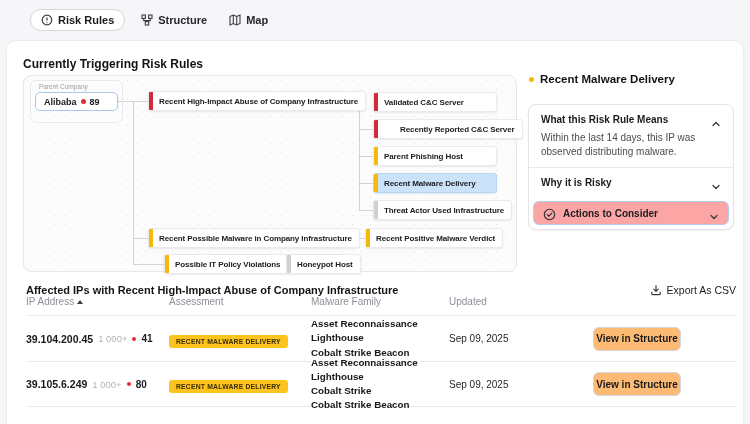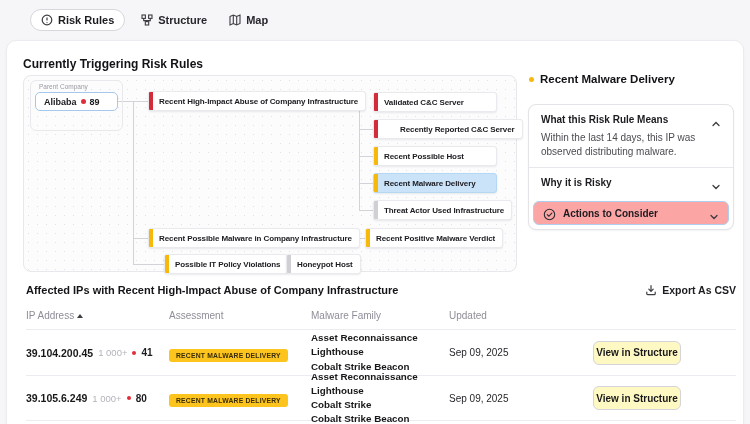--- a/index.html
+++ b/index.html
@@ -26,21 +26,21 @@
   .hline { position:absolute; height:1px; background:#d2d2d8; z-index:1; }
   .vline { position:absolute; width:1px; background:#d2d2d8; z-index:1; }
   .tnode { position:absolute; z-index:2; display:inline-flex; align-items:center; height:20px;
            background:#fff; border:1px solid #e9e9ee; border-radius:3px; box-shadow:0 1px 2px rgba(16,24,40,.09);
            font-size:8px; font-weight:700; letter-spacing:-0.1px; white-space:nowrap; padding-right:7px; cursor:pointer; }
   .tnode .bar { width:4px; align-self:stretch; margin-right:6px; border-radius:1px 0 0 1px; }
   .sev-red .bar { background:#d42b3a; }
   .sev-yellow .bar { background:#f6b909; }
   .sev-gray .bar { background:#cfcfd4; }
   .tnode.selected { background:#cae3f9; border-color:#b6d7f4; }
-  .pgroup { position:absolute; left:6px; top:4px; width:93px; height:51px; border:1px solid #e9e9ed; border-radius:6px; z-index:2; }
+  .pgroup { position:absolute; left:6px; top:4px; width:93px; height:43px; border:1px solid #e9e9ed; border-radius:6px; z-index:2; }
   .pgroup-label { position:absolute; left:6px; top:2px; font-size:6.5px; color:#9a9aa2; background:#fcfcfd; padding:0 2px; }
   .pcompany { position:absolute; left:4px; top:11px; width:83px; height:19px; background:#fff; border:1px solid #a6c8ea; border-radius:5px;
               display:flex; align-items:center; gap:4px; padding:0 8px; font-size:9px; font-weight:700; cursor:pointer; }
   .dot { width:5px; height:5px; border-radius:50%; display:inline-block; flex:none; }
   .dot-red { background:#e12d39; }
   .dot-yellow { background:#f6b909; }
   .score { font-weight:600; font-size:9px; color:#1b1b20; }
 
   
   .panel-title { position:absolute; left:522px; top:32px; display:flex; align-items:center; gap:6px;
@@ -56,37 +56,37 @@
   .pc-actions { margin:4px; height:24px; display:flex; align-items:center; gap:7px; padding:0 9px;
                 background:#fca5a5; border:1px solid #afceef; border-radius:6px; cursor:pointer; }
   .pc-actions .pc-label { flex:1; }
   .cico { width:10px; height:10px; color:#3c3c42; flex:none; }
   .cico14 { width:13px; height:13px; color:#2c2c32; flex:none; }
 
   
   .tbl { position:absolute; left:19px; top:243px; width:710px; }
   .tbl-head { display:flex; align-items:center; justify-content:space-between; }
   .tbl-title { font-size:11px; font-weight:700; color:#141419; }
-  .export { display:flex; align-items:center; gap:5px; font-size:10.5px; font-weight:700; color:#1b1b20; cursor:pointer; }
-  .cols { display:flex; margin-top:14px; font-size:10px; color:#8e8e98; }
+  .export { display:flex; align-items:center; gap:5px; font-size:10.5px; font-weight:400; color:#1b1b20; cursor:pointer; }
+  .cols { display:flex; font-size:10px; color:#8e8e98; }
   .c1{ width:143px; } .c2{ width:142px; } .c3{ width:138px; } .c4{ width:96px; }
   .sort-col { display:inline-flex; align-items:center; gap:3px; cursor:pointer; }
   .sort-tri { width:0; height:0; border-left:3.5px solid transparent; border-right:3.5px solid transparent; border-bottom:4.5px solid #3c3c42; display:inline-block; }
   .rows { margin-top:8px; }
   .trow { display:flex; align-items:center; height:46px; border-top:1px solid #ececf0; position:relative; }
   .trow:last-child { border-bottom:1px solid #ececf0; }
   .ipcell { display:flex; align-items:center; gap:5px; }
   .ip { font-size:10.5px; font-weight:700; color:#18181b; }
   .refs { font-size:9.5px; color:#b3b3bc; }
   .badge { display:inline-block; background:#fcc41d; color:#3a2c04; font-size:6.8px; font-weight:700;
            letter-spacing:.2px; padding:3px 7px; border-radius:3px; }
   .malware { font-size:9.8px; font-weight:700; line-height:1.45; color:#18181b; }
   .updated { font-size:10px; color:#27272c; }
   .view-btn { position:absolute; left:567px; width:88px; height:24px; display:flex; align-items:center; justify-content:center;
-              border:1px solid #d4d4da; border-radius:6px; background:#fef9c3; font-size:10px; font-weight:600; color:#18181b; cursor:pointer; }
+              border:1px solid #d4d4da; border-radius:6px; background:#fdba74; font-size:10px; font-weight:600; color:#18181b; cursor:pointer; }
 </style>
 </head>
 <body>
 
 <div class="topbar">
   <div class="tab-pill">
     <span class="tico">
       <svg viewBox="0 0 12 12" fill="none" stroke="currentColor" stroke-width="1.2">
           <circle cx="6" cy="6" r="4.8"></circle>
           <line x1="6" y1="3.4" x2="6" y2="6.6"></line>
@@ -159,21 +159,21 @@
     <div class="tnode sev-red" style="left:349px;top:16px;min-width:124px;">
       <span class="bar"></span>
       <span>Validated C&amp;C Server</span>
     </div>
     <div class="tnode sev-red" style="left:349px;top:43px;min-width:124px;gap:16px;">
       <span class="bar"></span>
       <span>Recently Reported C&amp;C Server</span>
     </div>
     <div class="tnode sev-yellow" style="left:349px;top:70px;min-width:124px;">
       <span class="bar"></span>
-      <span>Recent Possible Host</span>
+      <span>Parent Phishing Host</span>
     </div>
     <div class="tnode sev-yellow selected" style="left:349px;top:97px;min-width:124px;">
       <span class="bar"></span>
       <span>Recent Malware Delivery</span>
     </div>
     <div class="tnode sev-gray" style="left:349px;top:124px;min-width:124px;">
       <span class="bar"></span>
       <span>Threat Actor Used Infrastructure</span>
     </div>
     <div class="tnode sev-yellow" style="left:341px;top:152px;min-width:120px;">

